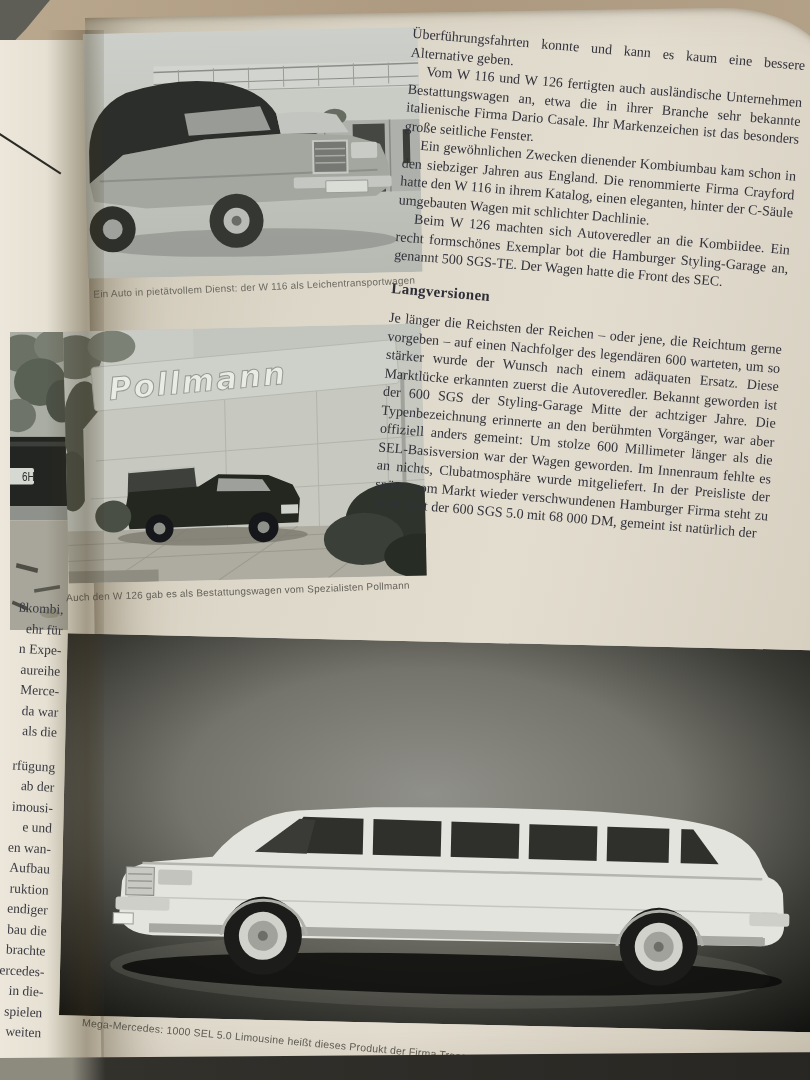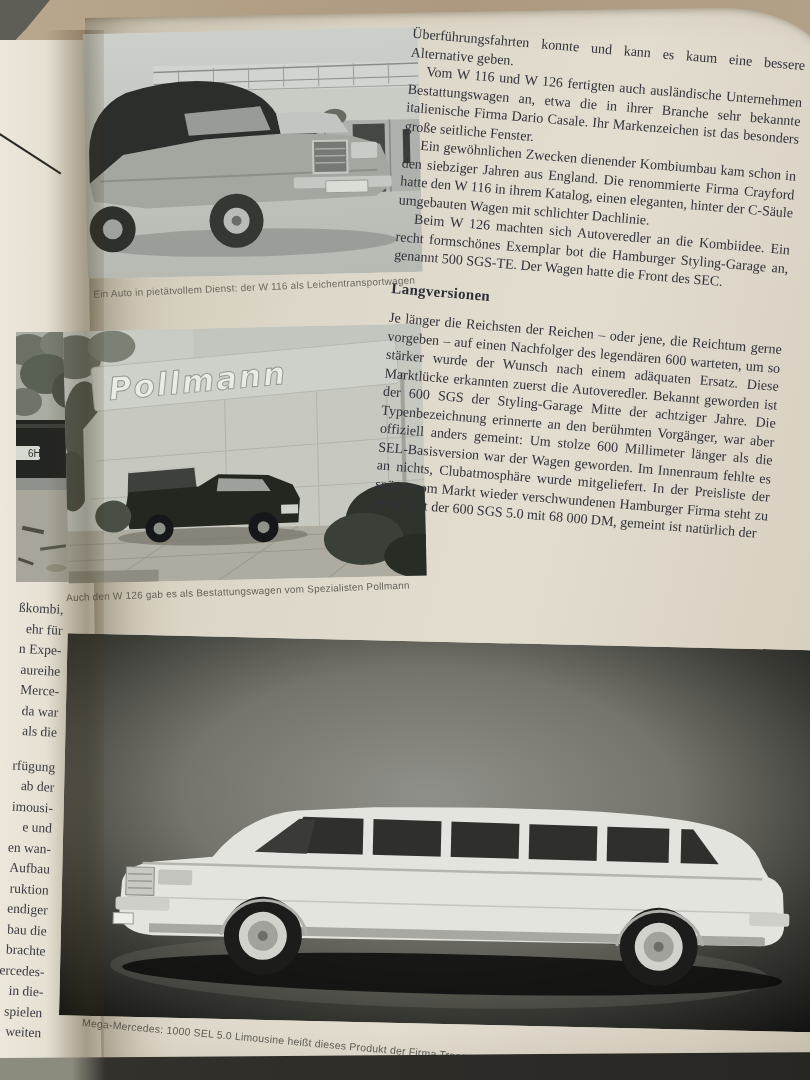--- a/index.html
+++ b/index.html
@@ -6,21 +6,21 @@
   .scene{position:relative;width:810px;height:1080px;overflow:hidden;
          background:linear-gradient(100deg,#b9a78e 0%,#ac997f 45%,#b6a48b 100%);
          font-family:"Liberation Serif","DejaVu Serif",serif;}
   .corner-dark{position:absolute;left:0;top:0;width:50px;height:56px;
          background:#5e5e57;clip-path:polygon(0 0,100% 0,52% 52%,0 100%);}
   
   .page-left{position:absolute;left:0;top:40px;width:102px;height:1020px;
          background:linear-gradient(to right,#ece7da 0%,#e4dfd1 55%,#cdc5b2 100%);}
   .stray-line{position:absolute;left:-8px;top:88px;width:82px;height:2px;background:#2a2a26;
          transform:rotate(33deg);transform-origin:left center;}
-  .frag-photo{position:absolute;left:16px;top:292px;width:58px;height:250px;}
+  .frag-photo{position:absolute;left:10px;top:292px;width:58px;height:298px;}
   .frag-text{position:absolute;left:0;top:560px;width:64px;text-align:right;
          font-size:13.5px;line-height:20.5px;color:#3a3a42;transform:rotate(3deg);
          transform-origin:top right;}
   .frag-text .gap{height:14px;}
   
   .page-right{position:absolute;left:85px;top:18px;width:745px;height:1048px;
          background:linear-gradient(105deg,#cbc4b3 0%,#ddd7c9 28%,#e3ddd0 55%,#d8d1c2 85%,#c9c1b0 100%);
          border-top-right-radius:110px 70px;
          transform:rotate(-0.9deg);transform-origin:top left;
          box-shadow:inset 46px 0 60px -34px rgba(70,55,30,.5), inset 0 6px 8px -6px rgba(90,75,50,.55);}

